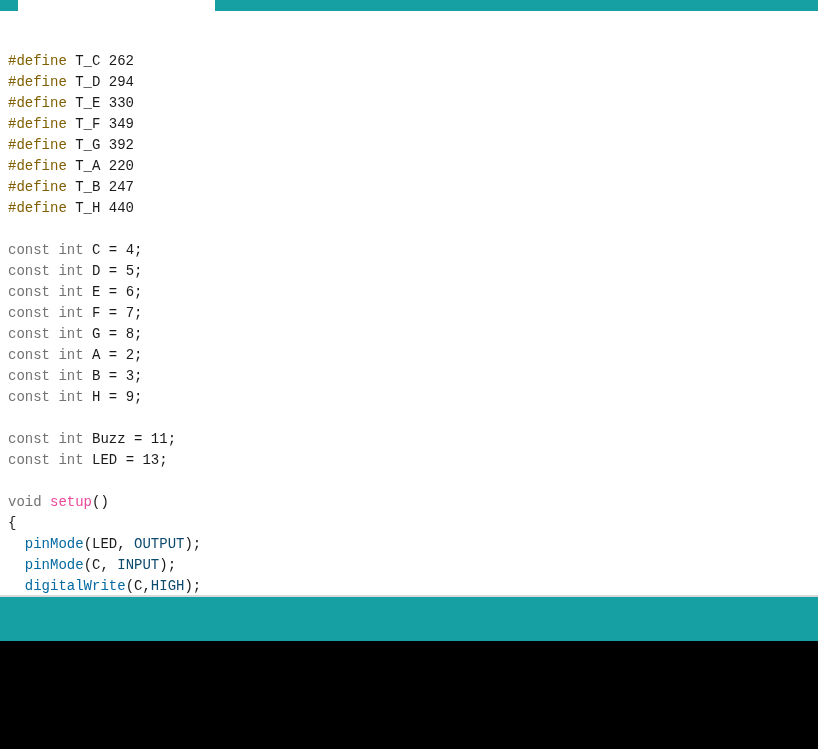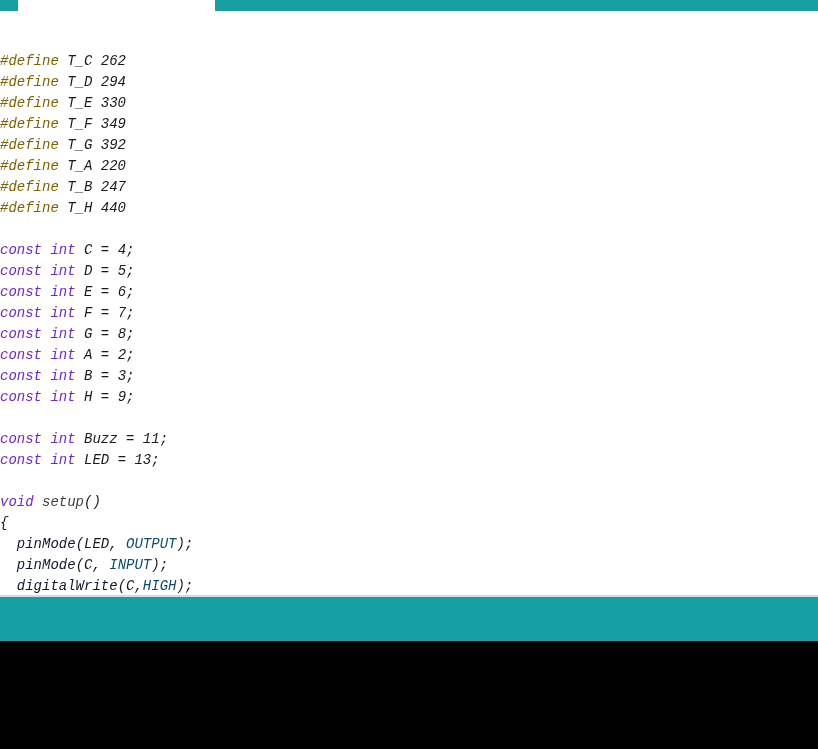--- a/index.html
+++ b/index.html
@@ -46,38 +46,37 @@
     left: 0;
     width: 818px;
     height: 584px;
     background: #ffffff;
     overflow: hidden;
   }
   .code {
     position: absolute;
     top: 0;
     left: 0;
-    padding: 40px 0 0 0;
+    padding: 40px 0 0 8px;
     font-family: "Liberation Mono", "DejaVu Sans Mono", monospace;
     font-size: 14px;
     line-height: 21px;
     white-space: pre;
     color: #1a1a1a;
-    font-style: italic;
     -webkit-font-smoothing: none;
   }
   .code .line {
     height: 21px;
     white-space: pre;
   }
   
   .t-pre   { color: #806000; }   
-  .t-kw    { color: #6d28d9; }   
-  .t-fn    { color: #404040; }   
-  .t-call  { color: #0f172a; }   
+  .t-kw    { color: #737373; }   
+  .t-fn    { color: #ec4899; }   
+  .t-call  { color: #0369a1; }   
   .t-const { color: #0c4a6e; }   
   .t-plain { color: #1a1a1a; }
 
   
   .editor-sep {
     position: absolute;
     top: 595px;
     left: 0;
     width: 818px;
     height: 2px;

